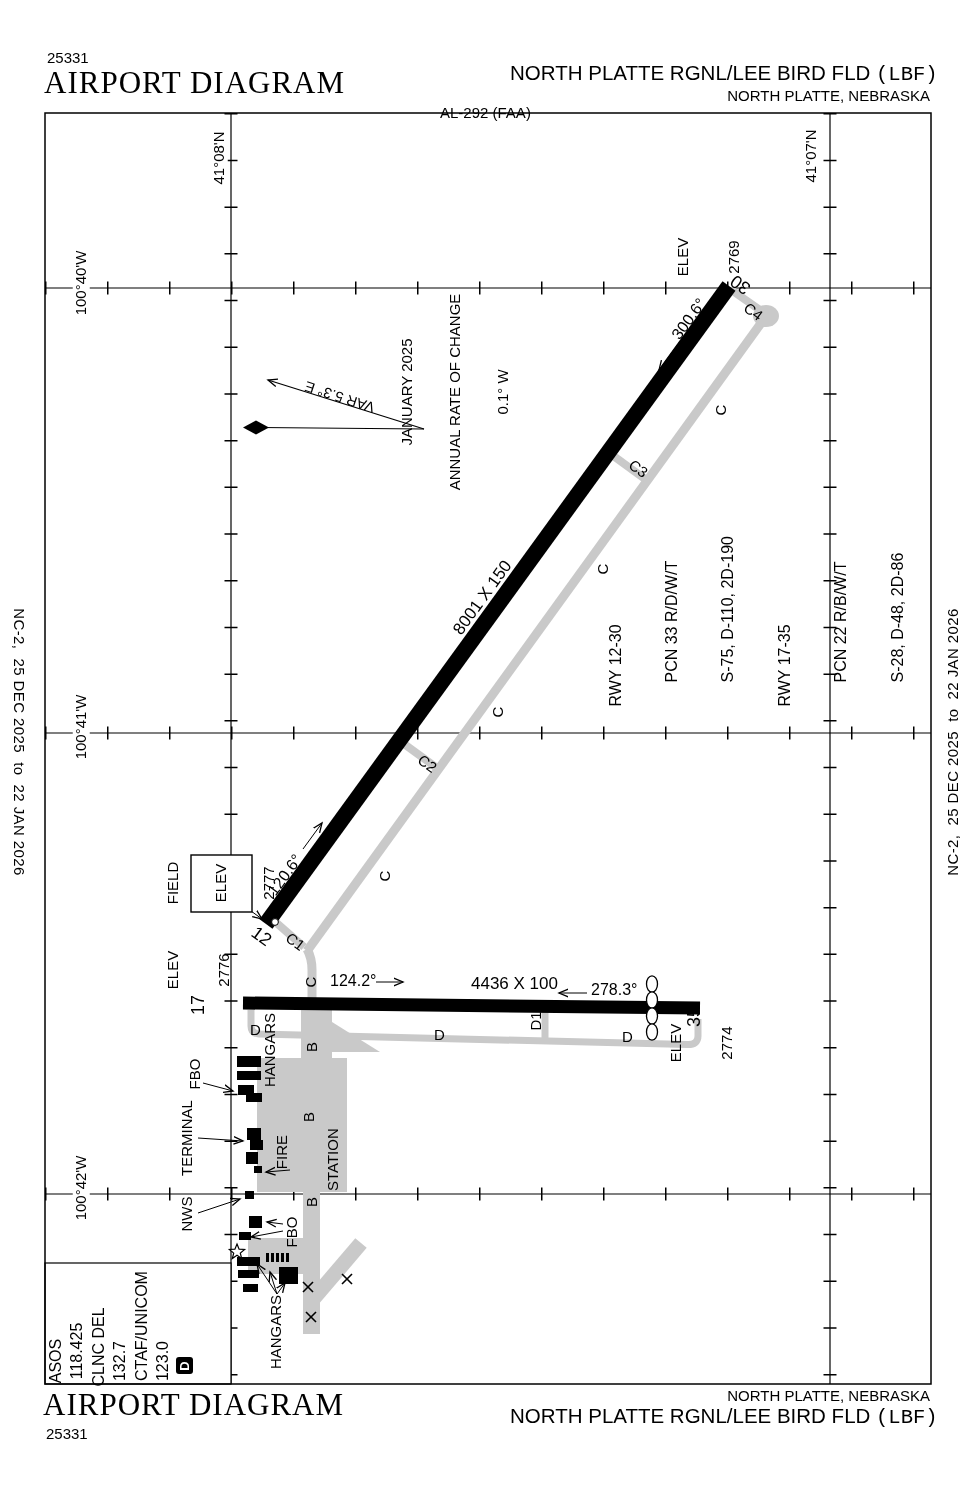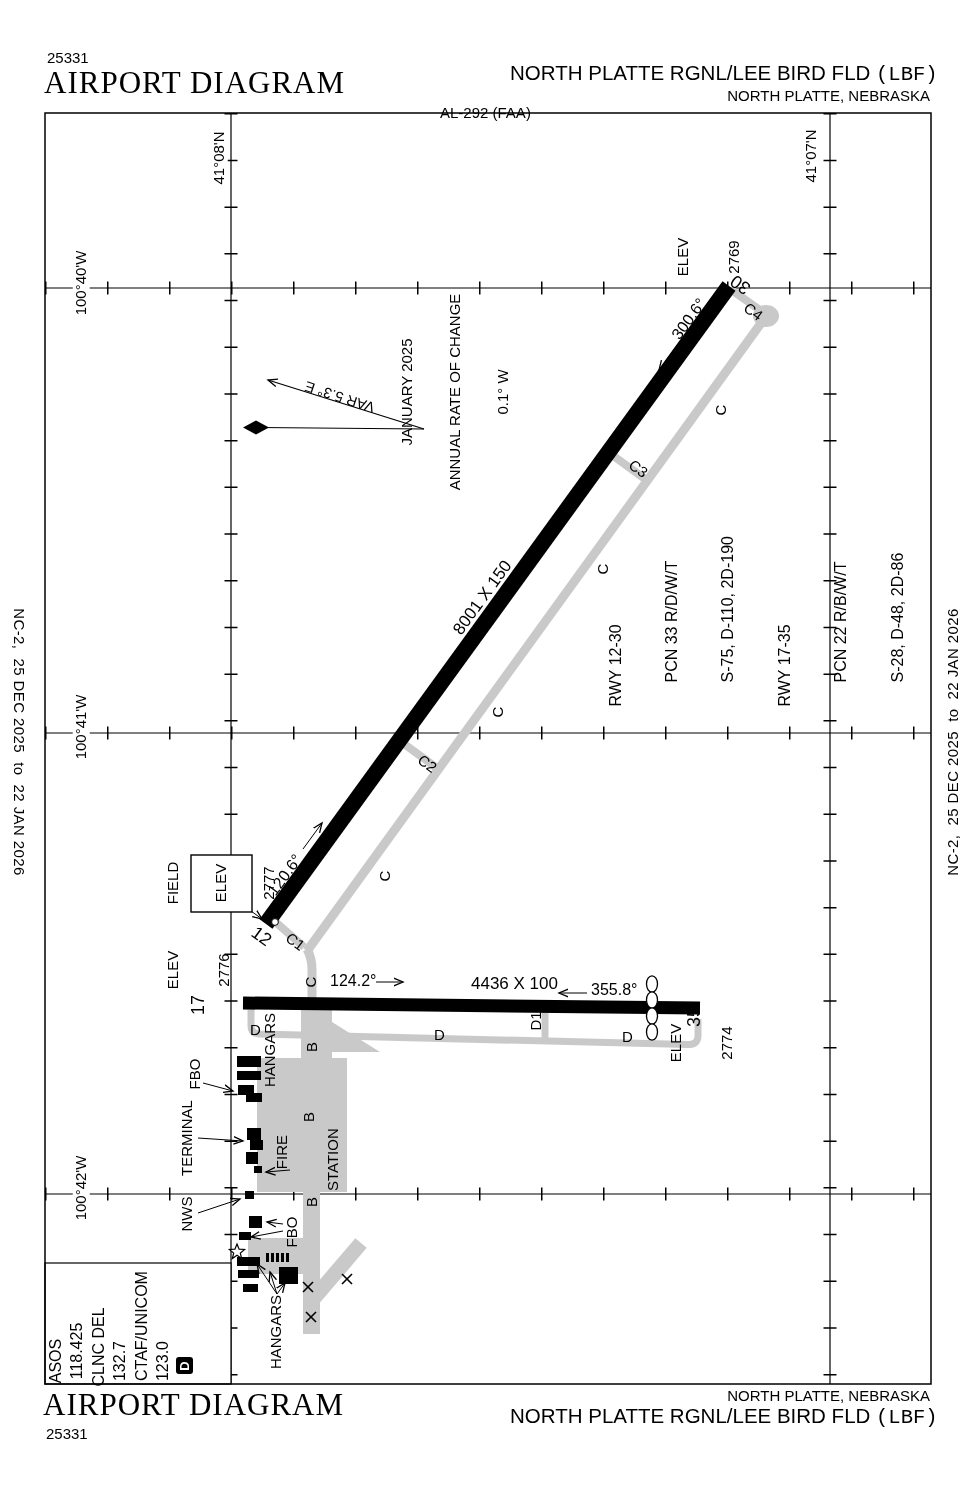--- a/index.html
+++ b/index.html
@@ -174,21 +174,21 @@
   <div class="lbl fs16 rotm54" style="left:285px;top:875px;">120.6°</div>
   <div class="lbl fs18 rot36" style="left:261px;top:937px;">12</div>
   <div class="lbl fs18 rot216" style="left:741px;top:284px;">30</div>
   <div class="lbl fs15 tac lh17 rotm90" style="left:708px;top:257px;">
     <div>ELEV</div>
     <div>2769</div>
   </div>
 
   <div class="lbl fs17" style="left:429px;top:975px;margin-left:42px;">4436 X 100</div>
   <div class="lbl fs16" style="left:330px;top:972px;">124.2°</div>
-  <div class="lbl fs16" style="left:591px;top:981px;">355.8°</div>
+  <div class="lbl fs16" style="left:591px;top:981px;">278.3°</div>
   <div class="lbl fs18 rotm90" style="left:199px;top:1005px;">17</div>
   <div class="lbl fs18 rotm90" style="left:695px;top:1017px;">35</div>
   <div class="lbl fs15 tac lh17 rotm90" style="left:198px;top:970px;">
     <div>ELEV</div>
     <div>2776</div>
   </div>
   <div class="lbl fs15 tac lh17 rotm90" style="left:701px;top:1043px;">
     <div>ELEV</div>
     <div>2774</div>
   </div>

